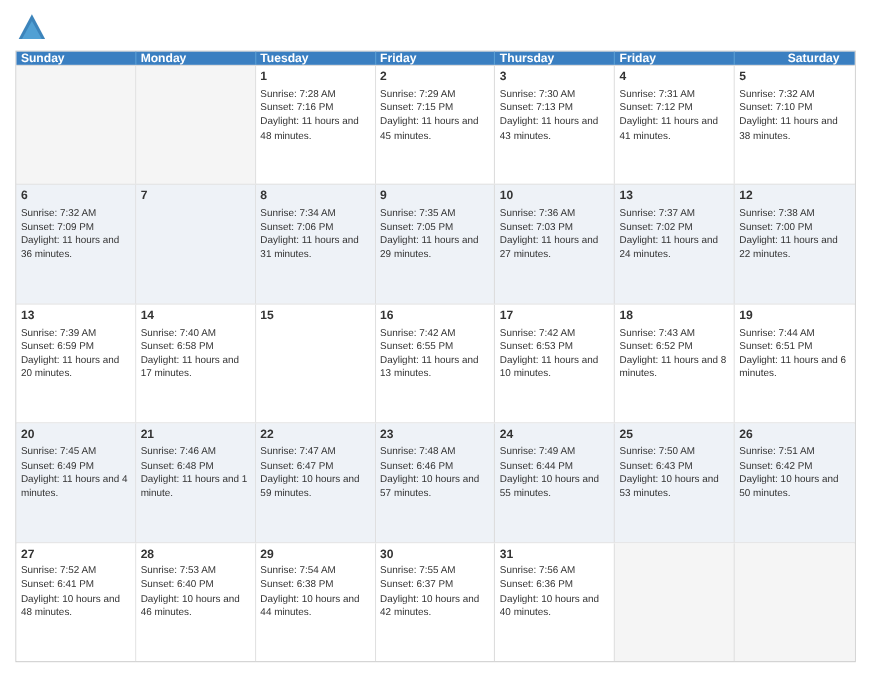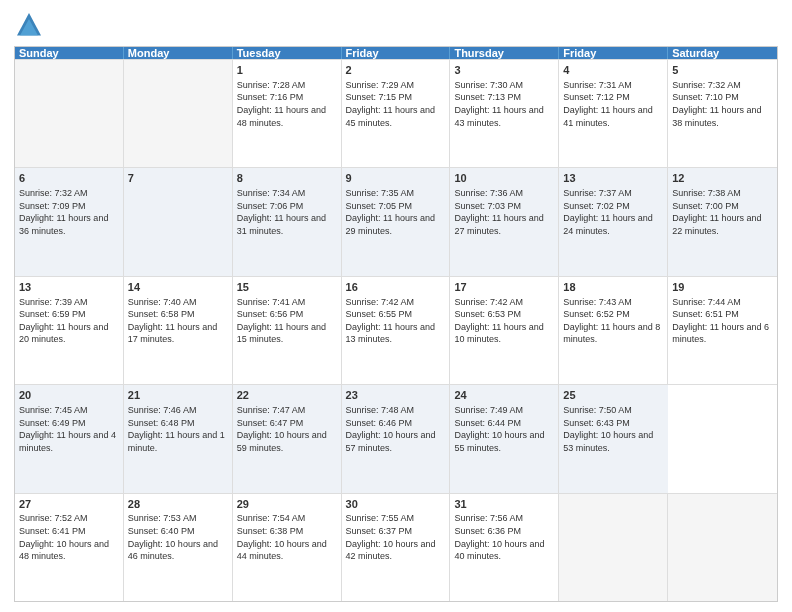--- a/index.html
+++ b/index.html
@@ -63,21 +63,21 @@
       background: #3a7fc1;
     }
     .calendar-header-cell {
       color: #fff;
       font-size: 11px;
       font-weight: bold;
       padding: 0 4px;
       border-right: 1px solid #5a9fd4;
       text-align: left;
     }
-    .calendar-header-cell:last-child { border-right: none; }
+    .calendar-header-cell:last-child { border-right: none; margin-left: 44px; }
     .calendar-body {
       display: flex;
       flex-direction: column;
       flex: 1;
     }
     .calendar-row {
       display: grid;
       grid-template-columns: repeat(7, 1fr);
       flex: 1;
       border-top: 1px solid #ddd;
@@ -198,21 +198,20 @@
           <div class="calendar-cell">
             <span class="cell-day">13</span>
             <div class="cell-info">Sunrise: 7:39 AM<br>Sunset: 6:59 PM<br>Daylight: 11 hours and 20 minutes.</div>
           </div>
           <div class="calendar-cell">
             <span class="cell-day">14</span>
             <div class="cell-info">Sunrise: 7:40 AM<br>Sunset: 6:58 PM<br>Daylight: 11 hours and 17 minutes.</div>
           </div>
           <div class="calendar-cell">
             <span class="cell-day">15</span>
-            <div class="cell-info">Sunrise: 7:41 AM<br>Sunset: 6:56 PM<br>Daylight: 11 hours and 15 minutes.</div>
           </div>
           <div class="calendar-cell">
             <span class="cell-day">16</span>
             <div class="cell-info">Sunrise: 7:42 AM<br>Sunset: 6:55 PM<br>Daylight: 11 hours and 13 minutes.</div>
           </div>
           <div class="calendar-cell">
             <span class="cell-day">17</span>
             <div class="cell-info">Sunrise: 7:42 AM<br>Sunset: 6:53 PM<br>Daylight: 11 hours and 10 minutes.</div>
           </div>
           <div class="calendar-cell">
@@ -241,20 +240,24 @@
             <span class="cell-day">23</span>
             <div class="cell-info">Sunrise: 7:48 AM<br>Sunset: 6:46 PM<br>Daylight: 10 hours and 57 minutes.</div>
           </div>
           <div class="calendar-cell">
             <span class="cell-day">24</span>
             <div class="cell-info">Sunrise: 7:49 AM<br>Sunset: 6:44 PM<br>Daylight: 10 hours and 55 minutes.</div>
           </div>
           <div class="calendar-cell">
             <span class="cell-day">25</span>
             <div class="cell-info">Sunrise: 7:50 AM<br>Sunset: 6:43 PM<br>Daylight: 10 hours and 53 minutes.</div>
+          </div>
+          <div class="calendar-cell">
+            <span class="cell-day">26</span>
+            <div class="cell-info">Sunrise: 7:51 AM<br>Sunset: 6:42 PM<br>Daylight: 10 hours and 50 minutes.</div>
           </div>
         </div>
         <div class="calendar-row">
           <div class="calendar-cell">
             <span class="cell-day">27</span>
             <div class="cell-info">Sunrise: 7:52 AM<br>Sunset: 6:41 PM<br>Daylight: 10 hours and 48 minutes.</div>
           </div>
           <div class="calendar-cell">
             <span class="cell-day">28</span>
             <div class="cell-info">Sunrise: 7:53 AM<br>Sunset: 6:40 PM<br>Daylight: 10 hours and 46 minutes.</div>

